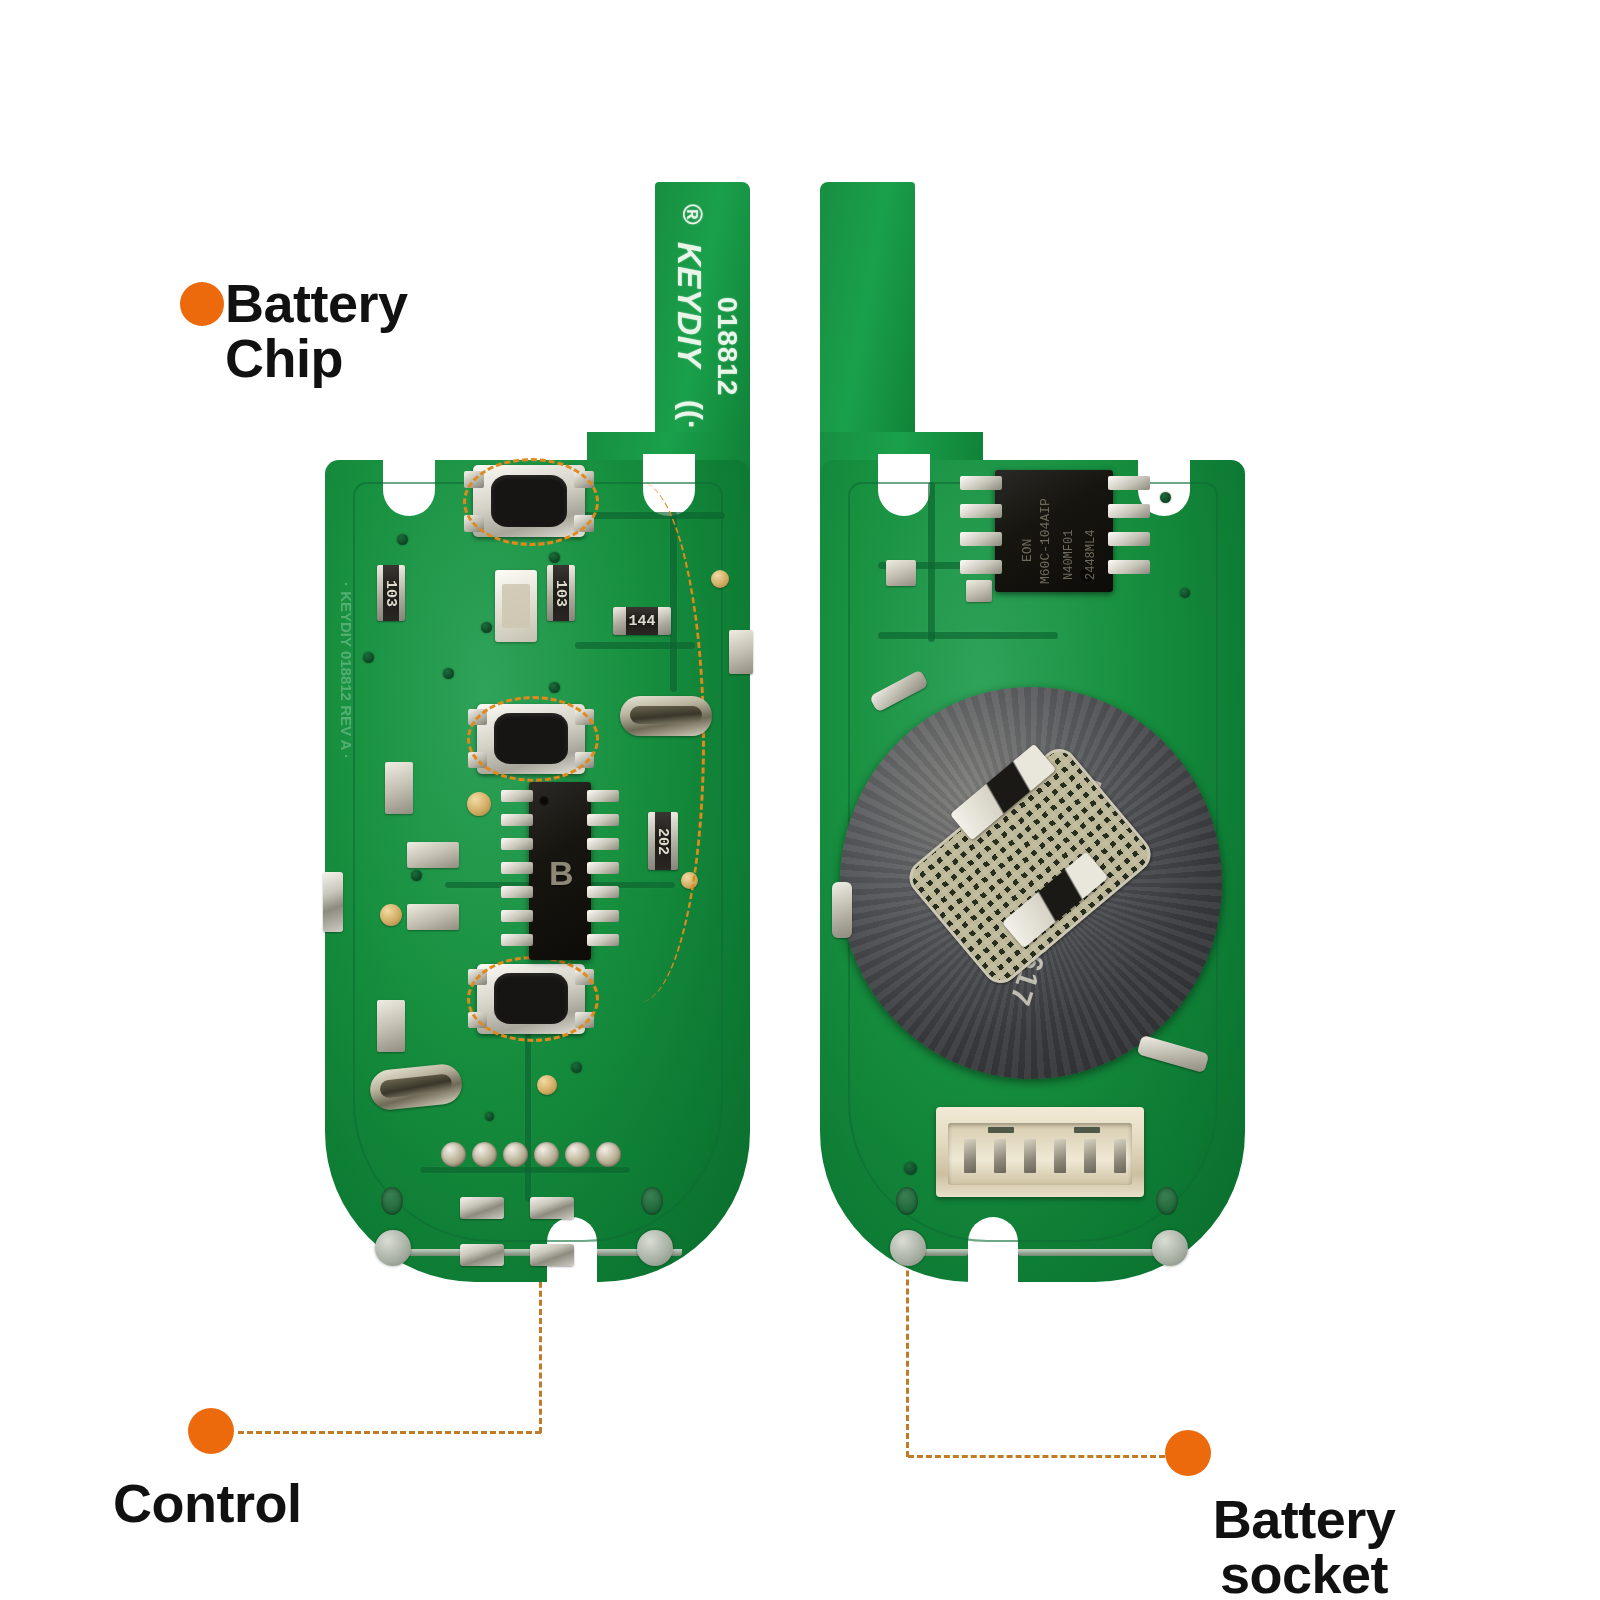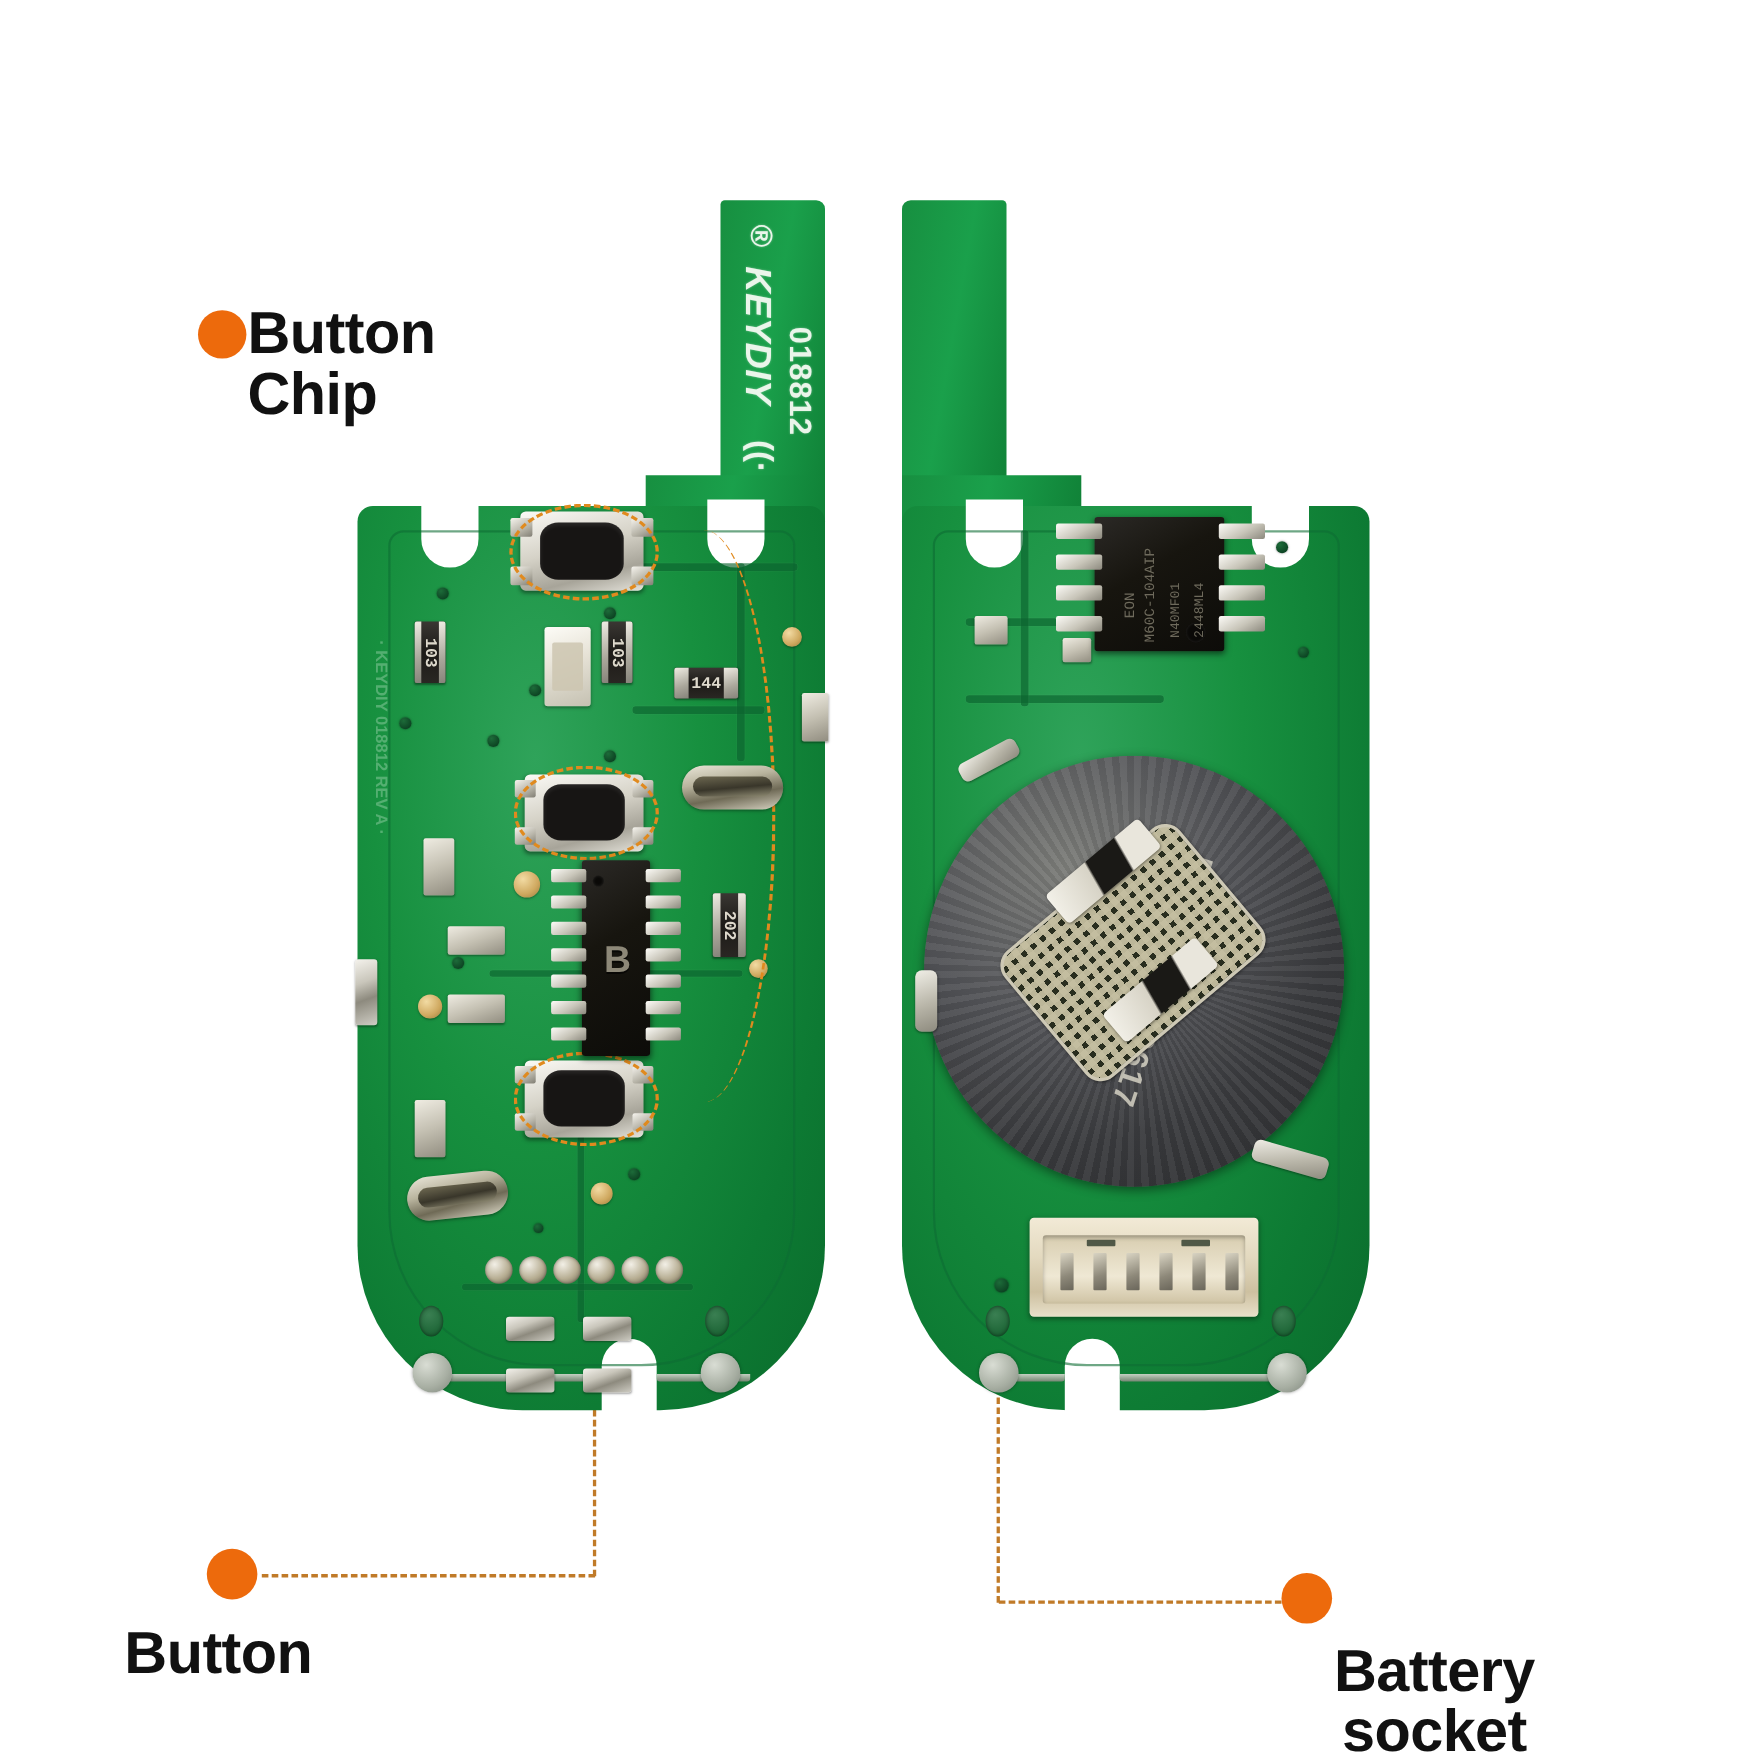--- a/index.html
+++ b/index.html
@@ -408,26 +408,26 @@
     </div>
 
     <div class="mount-ring" style="left:88px; top:1005px; width:22px; height:28px;"></div>
     <div class="mount" style="left:82px; top:1048px; width:36px; height:36px;"></div>
     <div class="mount-ring" style="left:348px; top:1005px; width:22px; height:28px;"></div>
     <div class="mount" style="left:344px; top:1048px; width:36px; height:36px;"></div>
   </div>
 
   <div class="callout" style="left:180px; top:278px;">
     <div class="dot" style="left:0px; top:4px; width:44px; height:44px;"></div>
-    <div class="caption" style="left:45px; top:-2px; font-size:54px;">Button Chip</div>
+    <div class="caption" style="left:45px; top:-2px; font-size:54px;">Battery Chip</div>
   </div>
 
   <div class="callout" style="left:188px; top:1408px;">
     <div class="dot" style="left:0px; top:0px; width:46px; height:46px;"></div>
-    <div class="caption" style="left:-75px; top:68px; font-size:54px;">Button</div>
+    <div class="caption" style="left:-75px; top:68px; font-size:54px;">Control</div>
   </div>
 
   <div class="callout" style="left:1165px; top:1430px;">
     <div class="dot" style="left:0px; top:0px; width:46px; height:46px;"></div>
     <div class="caption" style="left:24px; top:62px; font-size:54px; text-align:center; width:230px;">Battery
 socket</div>
   </div>
 
 </div>
 

